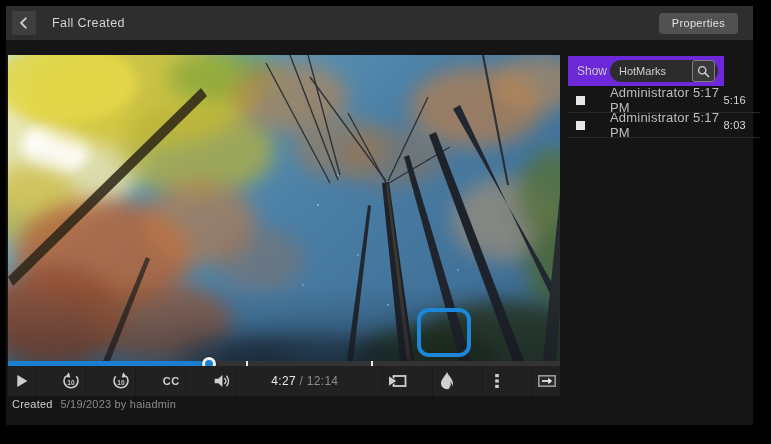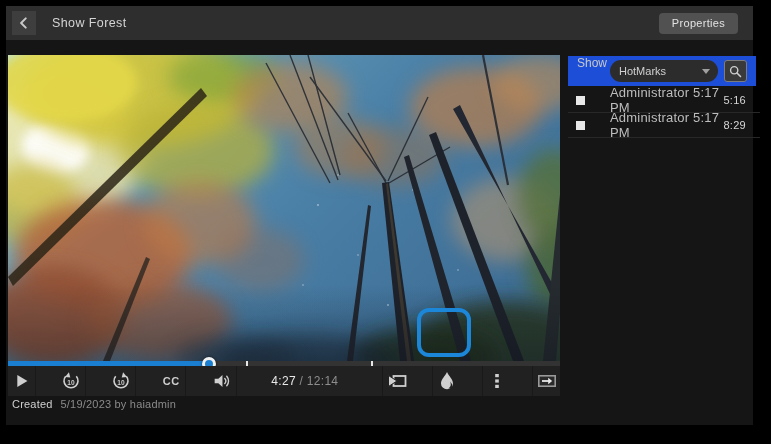--- a/index.html
+++ b/index.html
@@ -41,21 +41,21 @@
   .highlight-ring{position:absolute;left:411px;top:302px;width:46px;height:41px;
                   border:4px solid #1c86d8;border-radius:12px;pointer-events:none;z-index:20;}
 
   .info{position:absolute;left:2px;top:392px;width:560px;height:24px;display:flex;
         font-size:11px;letter-spacing:.2px;}
   .info .lbl{color:#cfcfcf;margin-left:4px;font-weight:500;}
   .info .val{color:#8a8a8a;margin-left:8px;}
 
   
   .sidebar{position:absolute;left:562px;top:50px;width:192px;}
-  .showbar{position:relative;width:188px;height:30px;background:#1d4ed8;display:flex;}
+  .showbar{position:relative;width:156px;height:30px;background:#6d28d9;display:flex;align-items:center;}
   .showlbl{color:#c8c8c8;font-size:12px;margin-left:9px;}
   .dropdown{position:absolute;left:42px;top:4px;width:108px;height:22px;background:#2c2c2c;border-radius:11px;
             display:flex;align-items:center;cursor:pointer;}
   .dropdown .sel{color:#d0d0d0;font-size:11px;margin-left:9px;flex:1;}
   .dropdown .caret{margin-right:8px;width:0;height:0;border-left:4px solid transparent;
                    border-right:4px solid transparent;border-top:5px solid #a0a0a0;}
   .searchbtn{position:absolute;right:9px;top:4px;width:23px;height:22px;background:#3a3a3a;
              border:1px solid #7d7d7d;border-radius:3px;display:flex;align-items:center;justify-content:center;
              cursor:pointer;box-sizing:border-box;}
   .hmlist{margin-top:2px;}
@@ -70,21 +70,21 @@
 <body>
 
 <div class="win">
 
   <div class="topbar">
     <div class="backbtn">
       <svg width="14" height="14" viewBox="0 0 24 24">
         <path d="M15 4 L7 12 L15 20" fill="none" stroke="#c9c9c9" stroke-width="3.4" stroke-linecap="round" stroke-linejoin="round"></path>
       </svg>
     </div>
-    <div class="title">Show Forest</div>
+    <div class="title">Fall Created</div>
     <button class="propsbtn">Properties</button>
   </div>
 
   <div class="player">
 
     <div class="screen">
       <svg width="552" height="306" viewBox="0 0 552 306">
         <defs>
           <linearGradient id="sky" x1="0" y1="0" x2="1" y2="0.55">
             <stop offset="0" stop-color="#bfe4da"></stop>
@@ -271,18 +271,18 @@
 
     <div class="hmlist">
       <div class="hmrow">
         <span class="swatch"></span>
         <span class="hmlabel">Administrator 5:17 PM</span>
         <span class="hmtime">5:16</span>
       </div>
       <div class="hmrow">
         <span class="swatch"></span>
         <span class="hmlabel">Administrator 5:17 PM</span>
-        <span class="hmtime">8:29</span>
+        <span class="hmtime">8:03</span>
       </div>
     </div>
   </div>
 
 </div>
 
 </body></html>

